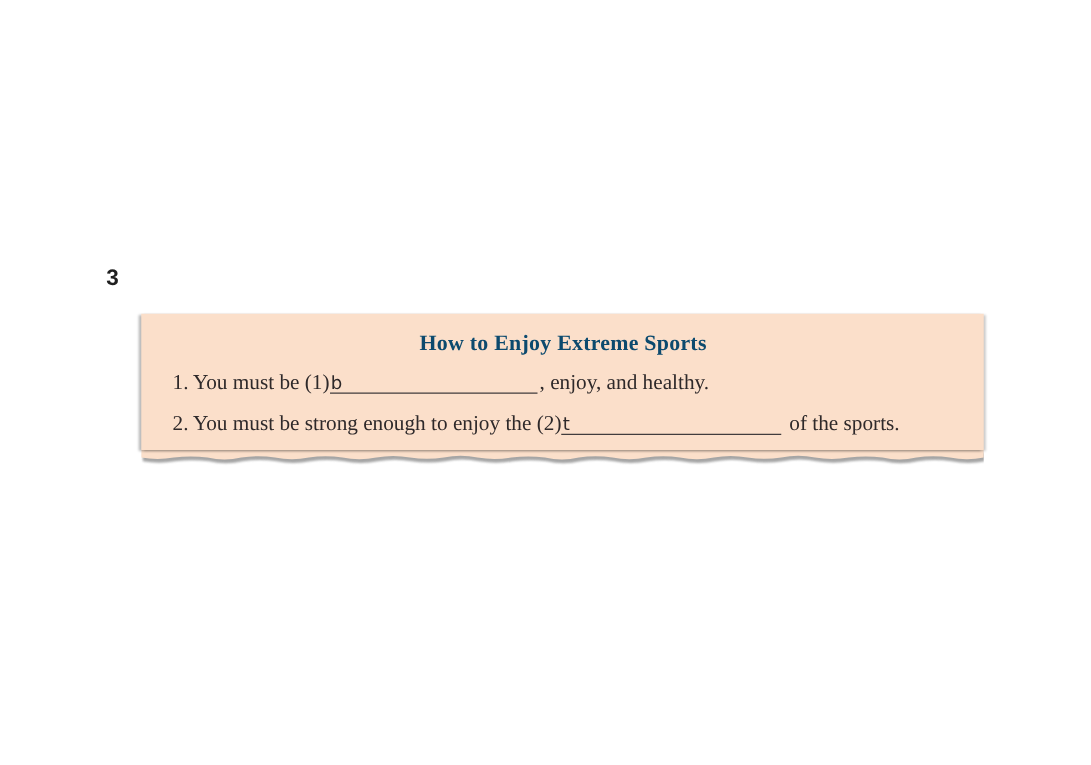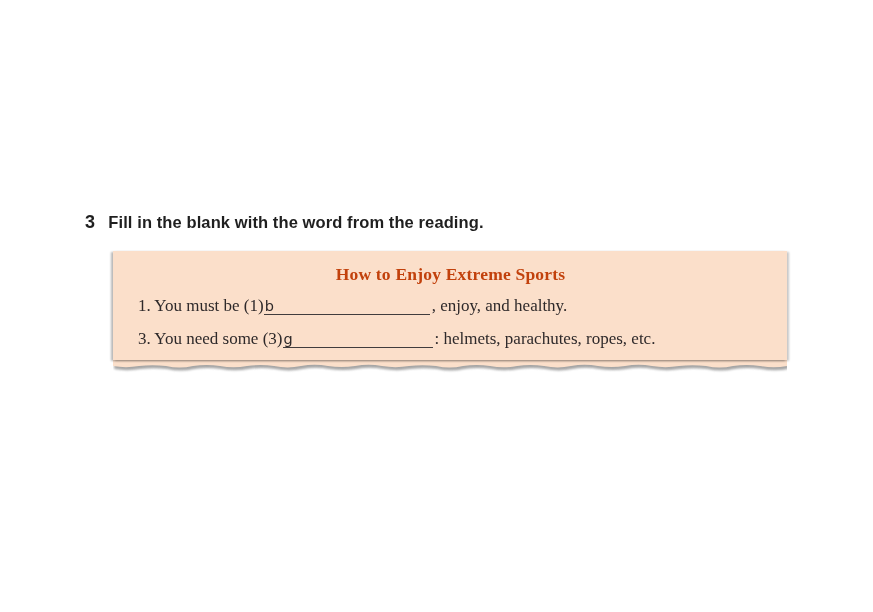--- a/index.html
+++ b/index.html
@@ -48,21 +48,21 @@
     padding: 12px 24px 10px 25px;
     box-shadow: -2px 1px 2px rgba(0,0,0,0.28),
                  2px 1px 2px rgba(0,0,0,0.22);
     position: relative;
     z-index: 1;
   }
   .paper-title {
     text-align: center;
     font-weight: bold;
     font-size: 17.5px;
-    color: #c2410c;
+    color: #0c4a6e;
     line-height: 22px;
     margin-bottom: 10px;
     letter-spacing: .2px;
   }
   .paper-row {
     font-size: 17px;
     color: #2e292a;
     line-height: 22px;
     margin-bottom: 11px;
     white-space: nowrap;
@@ -94,35 +94,34 @@
     margin-top: -1px;
     position: relative;
     z-index: 0;
   }
 </style>
 </head>
 <body>
 
 <div class="exercise-header">
   <span class="exercise-number">3</span>
-  <span class="exercise-instruction">Fill in the blank with the word from the reading.</span>
 </div>
 
 <div class="paper">
   <div class="paper-body">
     <div class="paper-title">How to Enjoy Extreme Sports</div>
 
     <div class="paper-row">
       <span>1. You must be (1)</span><span class="blank-wrap blank-1"><span class="hint-letter">b</span></span><span class="suffix-gap">, enjoy, and healthy.</span>
     </div>
 
+    <div class="paper-row">
+      <span>2. You must be strong enough to enjoy the (2)</span><span class="blank-wrap blank-2"><span class="hint-letter">t</span></span><span class="suffix-gap"> of the sports.</span>
+    </div>
 
-    <div class="paper-row">
-      <span>3. You need some (3)</span><span class="blank-wrap blank-3"><span class="hint-letter">g</span></span><span class="suffix-gap">: helmets, parachutes, ropes, etc.</span>
-    </div>
   </div>
 
   <svg class="tear-svg" viewBox="0 0 674 16" preserveAspectRatio="none" aria-hidden="true">
     <defs>
       <filter id="tearblur" x="-5%" y="-60%" width="112%" height="260%">
         <feGaussianBlur stdDeviation="1"></feGaussianBlur>
       </filter>
     </defs>
     <path class="tear tear-shadow" transform="translate(1.2,3)" fill="#8f8f8f" opacity="0.8" filter="url(#tearblur)" d="M0 0 L674 0 L674 7 Q660.5 9.6 647 7 Q633.5 4.9 620 7 Q606.5 10.1 593 7 Q579.5 5.3 566 7 Q552.5 9.3 539 7 Q525.5 4.3 512 7 Q498.5 8.9 485 7 Q471.5 4.6 458 7 Q444.5 9.8 431 7 Q417.5 5.1 404 7 Q390.5 9.6 377 7 Q363.5 4.9 350 7 Q336.5 10.1 323 7 Q309.5 5.3 296 7 Q282.5 9.3 269 7 Q255.5 4.3 242 7 Q228.5 8.9 215 7 Q201.5 4.6 188 7 Q174.5 9.8 161 7 Q147.5 5.1 134 7 Q120.5 9.6 107 7 Q93.5 4.9 80 7 Q66.5 10.1 53 7 Q39.5 5.3 26 7 Q13 9.3 0 7 Z"></path>
     <path class="tear tear-paper" fill="#fbdfca" d="M0 0 L674 0 L674 7 Q660.5 9.6 647 7 Q633.5 4.9 620 7 Q606.5 10.1 593 7 Q579.5 5.3 566 7 Q552.5 9.3 539 7 Q525.5 4.3 512 7 Q498.5 8.9 485 7 Q471.5 4.6 458 7 Q444.5 9.8 431 7 Q417.5 5.1 404 7 Q390.5 9.6 377 7 Q363.5 4.9 350 7 Q336.5 10.1 323 7 Q309.5 5.3 296 7 Q282.5 9.3 269 7 Q255.5 4.3 242 7 Q228.5 8.9 215 7 Q201.5 4.6 188 7 Q174.5 9.8 161 7 Q147.5 5.1 134 7 Q120.5 9.6 107 7 Q93.5 4.9 80 7 Q66.5 10.1 53 7 Q39.5 5.3 26 7 Q13 9.3 0 7 Z"></path>

